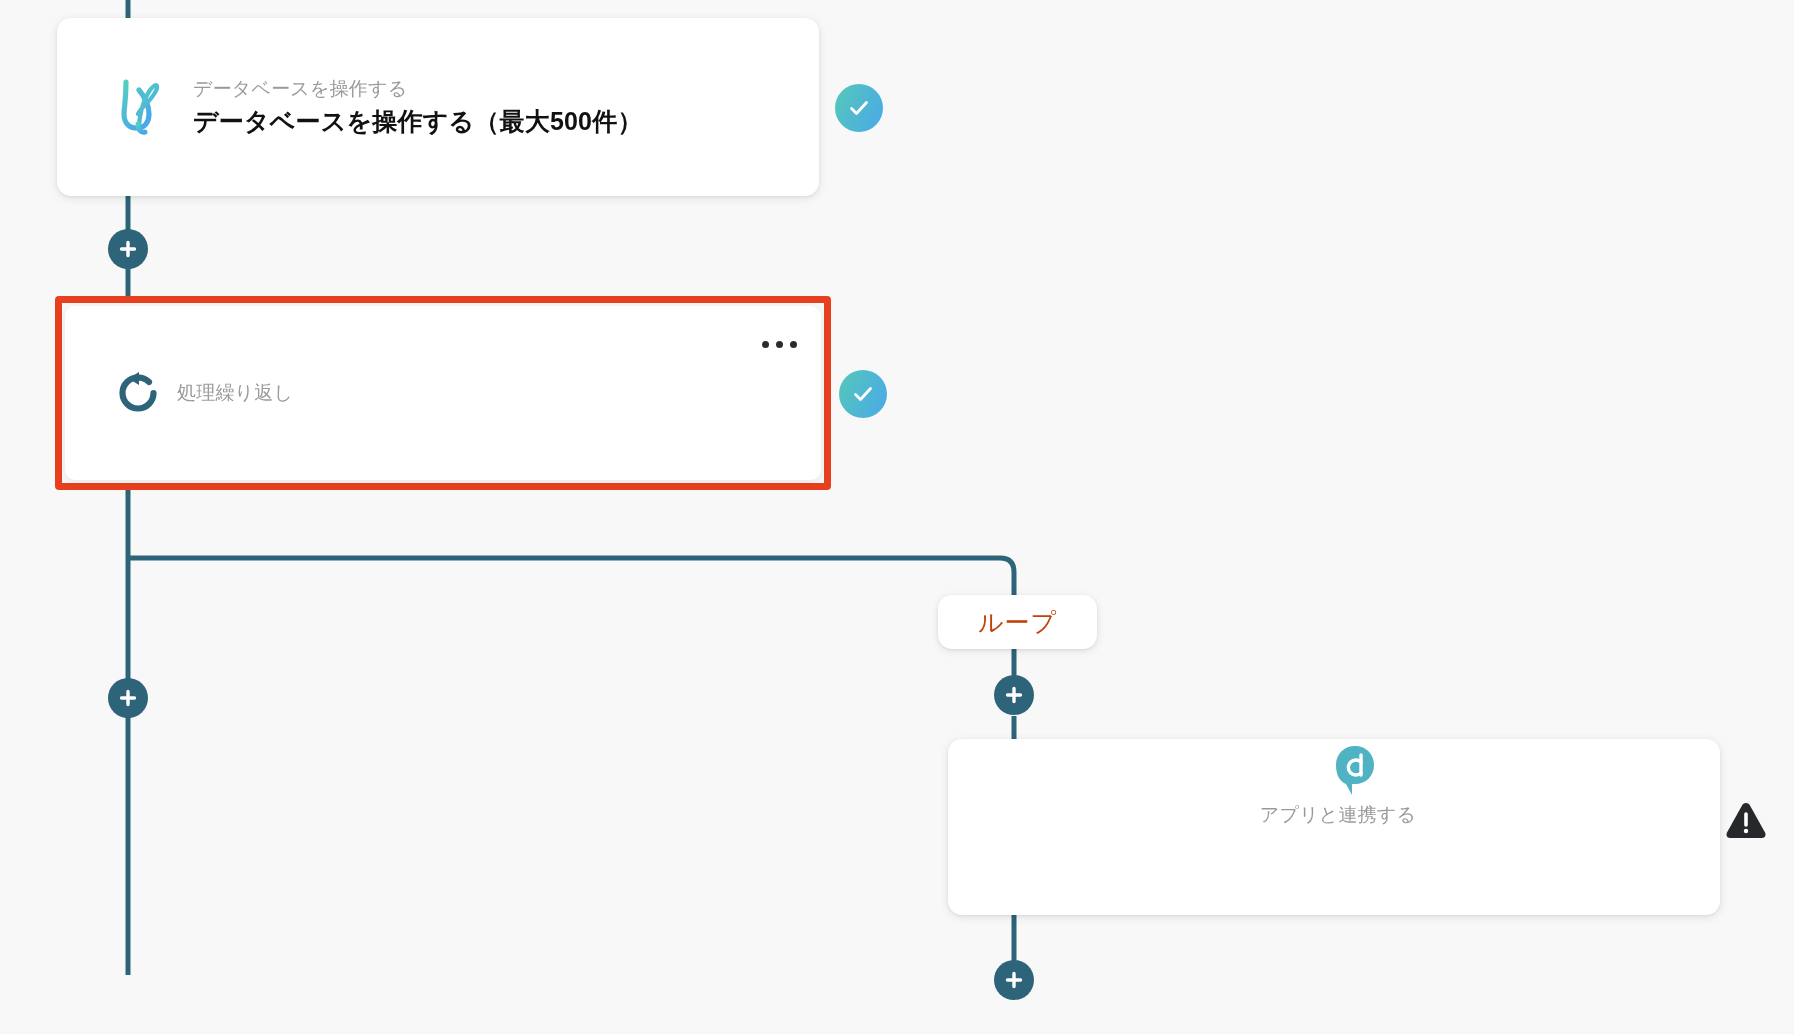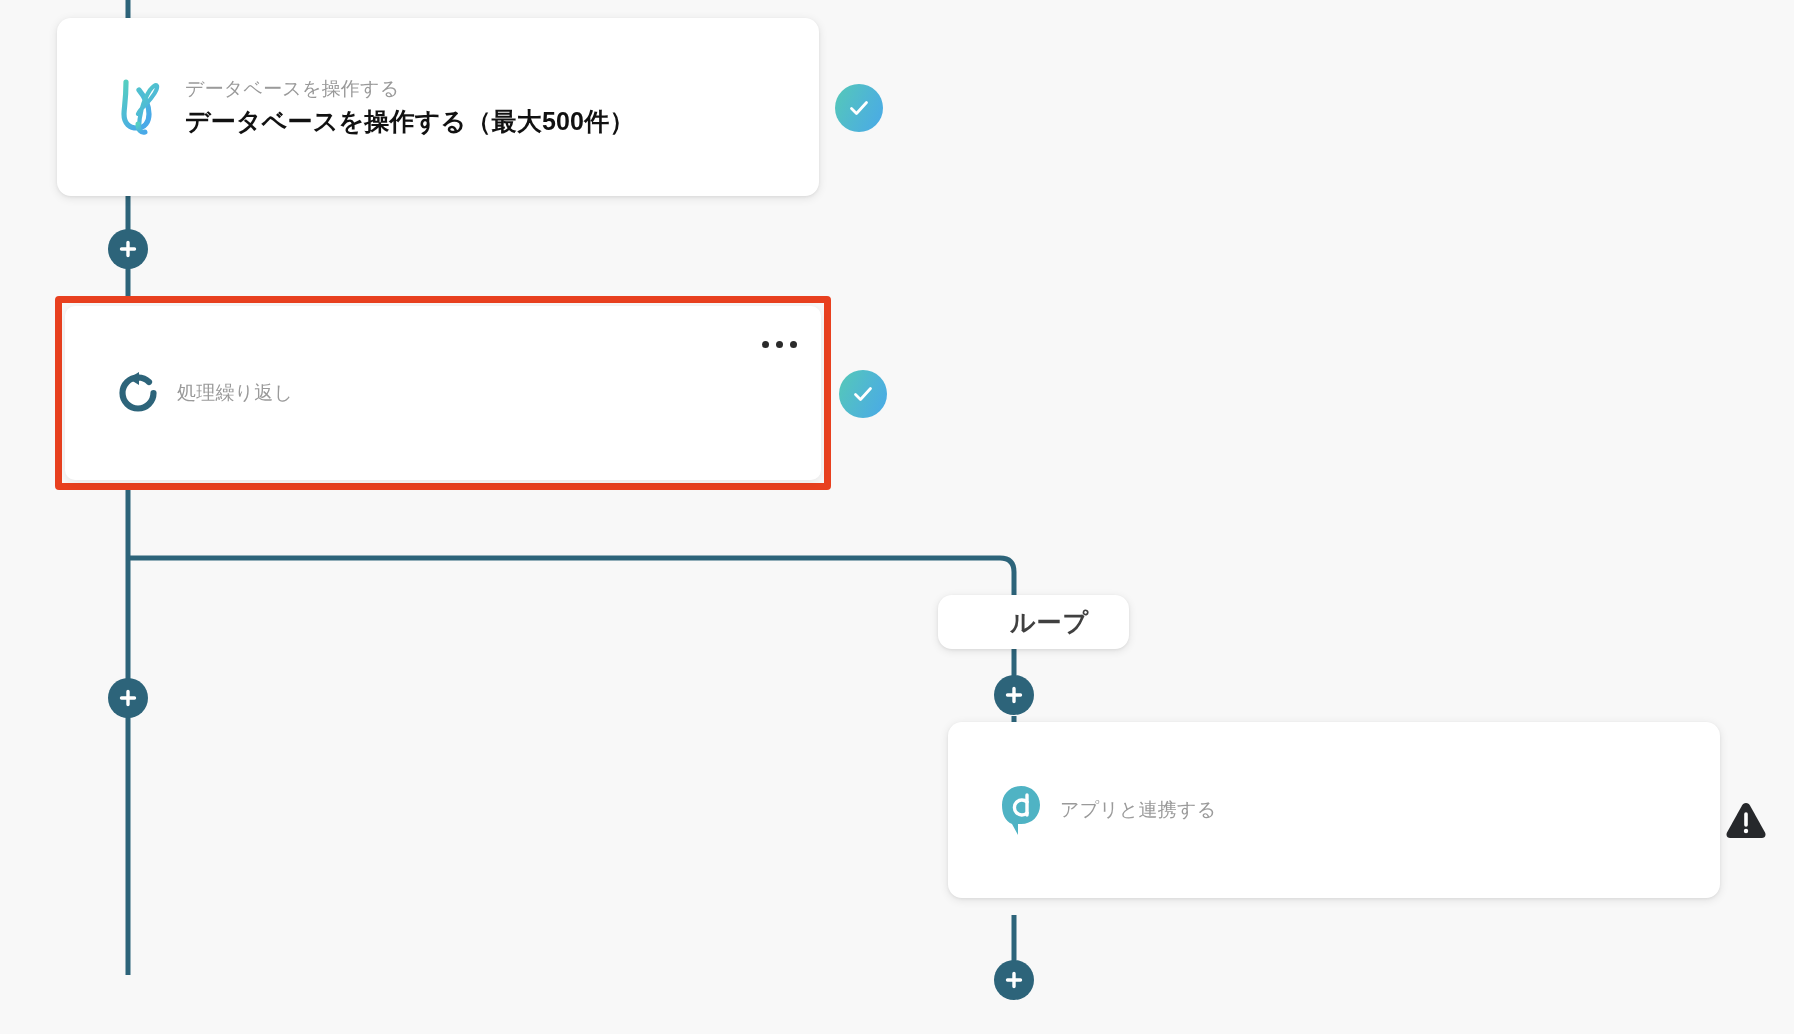--- a/index.html
+++ b/index.html
@@ -73,21 +73,21 @@
     display:flex;align-items:center;justify-content:center;
   }
   .badge-warn{position:absolute;z-index:5;width:46px;height:46px;}
 
   
   .loop-pill{
     position:absolute;z-index:5;
     background:#ffffff;border-radius:14px;
     box-shadow:0 2px 8px rgba(0,0,0,.10),0 1px 3px rgba(0,0,0,.06);
     display:flex;align-items:center;justify-content:center;
-    font-size:25px;font-weight:bold;color:#404040;letter-spacing:1px;padding-left:32px;
+    font-size:25px;font-weight:normal;color:#c2410c;letter-spacing:1px;
   }
 </style>
 </head>
 <body>
 
 <div id="canvas">
 
   <svg id="wires" viewBox="0 0 1794 1034" xmlns="http://www.w3.org/2000/svg">
 
     <path d="M128,0 L128,20" stroke="#2d647a" stroke-width="5" fill="none"></path>
@@ -112,21 +112,21 @@
           <linearGradient id="gYoom" x1="0" y1="0" x2="0.6" y2="1">
             <stop offset="0%" stop-color="#55cfc0"></stop>
             <stop offset="100%" stop-color="#49a9e8"></stop>
           </linearGradient>
         </defs>
         <path d="M10 4 C10 22, 8 30, 8 36 C8 46, 14 50, 21 50 C29 50, 33 44, 33 36 C33 26, 28 18, 23 12" stroke="url(#gYoom)" stroke-width="5.2" fill="none" stroke-linecap="round"></path>
         <path d="M23 50 C23 40, 26 24, 34 12 C37 8, 40 6, 41 8 C42 11, 37 19, 30 26 C26 30, 23 33, 22 36" stroke="url(#gYoom)" stroke-width="4.2" fill="none" stroke-linecap="round"></path>
         <path d="M22 46 C22 52, 25 55, 29 54" stroke="url(#gYoom)" stroke-width="5" fill="none" stroke-linecap="round"></path>
       </svg>
     </div>
-    <div class="card-text" style="margin-left:16px;">
+    <div class="card-text" style="margin-left:24px;">
       <span class="card-sub">データベースを操作する</span>
       <span class="card-title">データベースを操作する（最大500件）</span>
     </div>
   </div>
 
   <div class="badge-check" style="left:835px;top:84px;">
     <svg width="26" height="26" viewBox="0 0 26 26" xmlns="http://www.w3.org/2000/svg">
       <path d="M5.5 13.5 L10.5 18.5 L20.5 7.5" stroke="#ffffff" stroke-width="2.8" fill="none" stroke-linecap="round" stroke-linejoin="round"></path>
     </svg>
   </div>
@@ -173,21 +173,21 @@
       <path d="M10 3.5 V16.5 M3.5 10 H16.5" stroke="#ffffff" stroke-width="3.4" stroke-linecap="round"></path>
     </svg>
   </div>
 
   <div class="plus" style="left:994px;top:675px;">
     <svg width="20" height="20" viewBox="0 0 20 20" xmlns="http://www.w3.org/2000/svg">
       <path d="M10 3.5 V16.5 M3.5 10 H16.5" stroke="#ffffff" stroke-width="3.4" stroke-linecap="round"></path>
     </svg>
   </div>
 
-  <div class="card" style="left:948px;top:722px;width:772px;height:176px;">
+  <div class="card" style="left:948px;top:739px;width:772px;height:176px;flex-direction:column;">
     <div class="card-icon" style="margin-left:42px;">
       <svg width="48" height="56" viewBox="0 0 48 56" xmlns="http://www.w3.org/2000/svg">
         <path d="M24 4 C35 4 43 12 43 23 C43 34 35 42 24 42 L21 42 L21 53 L15 42 C8 39 5 32 5 23 C5 12 13 4 24 4 Z" fill="#4fb3c4"></path>
         <path d="M30 13 L30 33" stroke="#ffffff" stroke-width="3.4" stroke-linecap="round" fill="none"></path>
         <path d="M30 20 A7.5 7.5 0 1 0 30 31" stroke="#ffffff" stroke-width="3.4" fill="none" stroke-linecap="round"></path>
       </svg>
     </div>
     <div class="card-text" style="margin-left:8px;">
       <span class="card-sub">アプリと連携する</span>
     </div>

